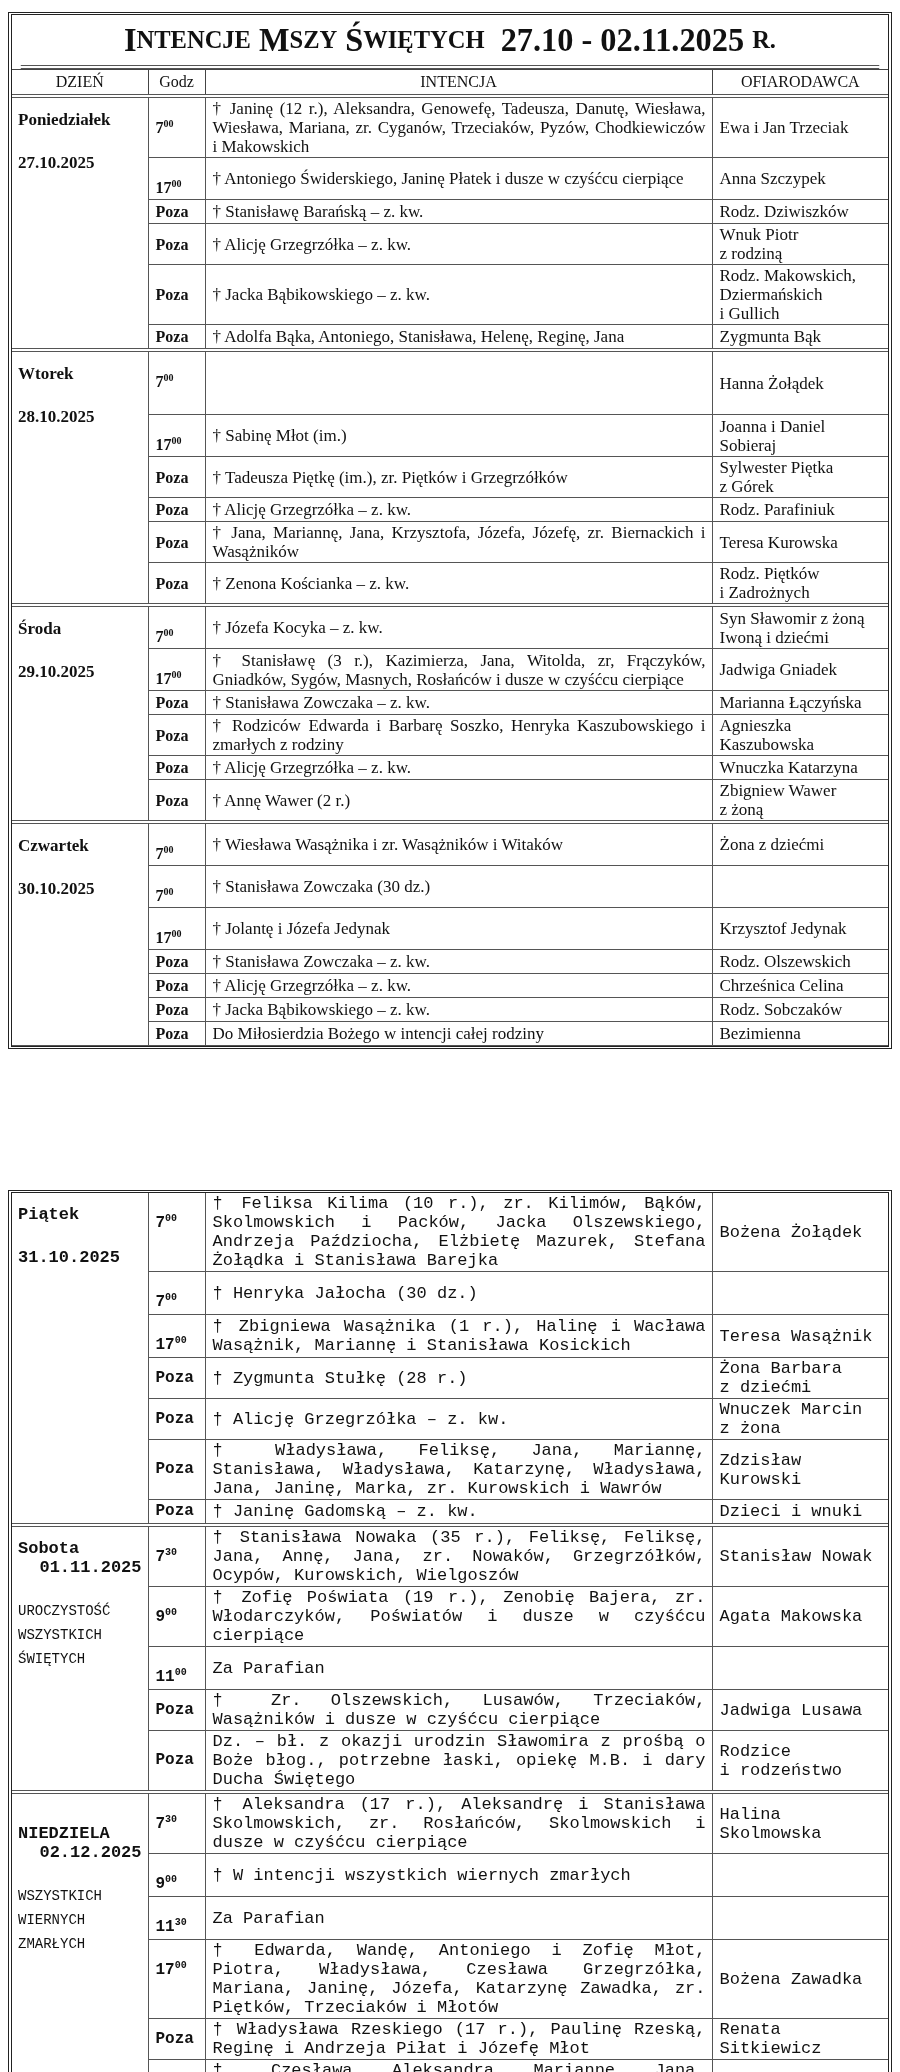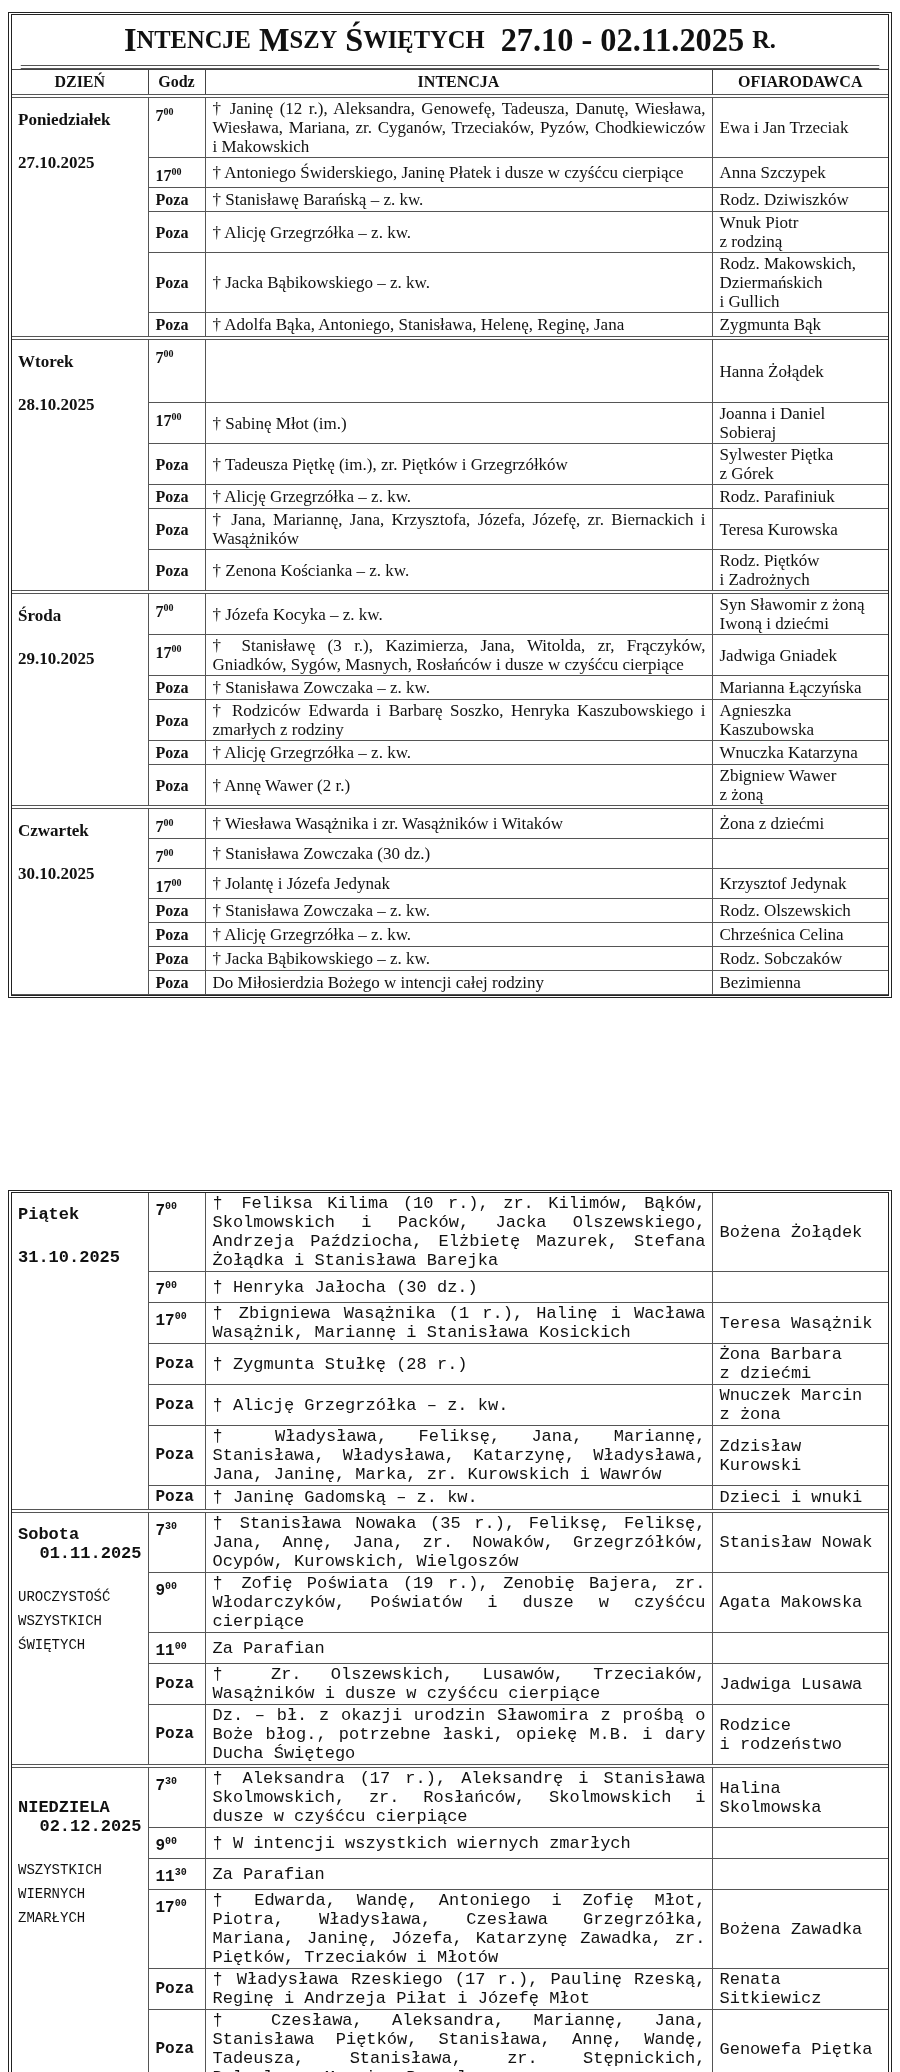--- a/index.html
+++ b/index.html
@@ -4,29 +4,29 @@
 <style>
   html, body { margin: 0; padding: 0; background: #ffffff; }
   body { width: 900px; height: 2072px; position: relative; font-family: "Liberation Serif", "DejaVu Serif", serif; color: #111; overflow: hidden; }
   .sheet { position: absolute; left: 8px; width: 884px; border: 3px double #222; border-left-width: 4px; border-right-width: 4px; box-sizing: border-box; background: #fff; }
   .sheet1 { top: 12px; }
   .sheet2 { top: 1190px; font-family: Liberation Mono, monospace; }
   .title { height: 50px; display: flex; align-items: center; justify-content: center; font-weight: bold; font-size: 33px; letter-spacing: 0px; border-bottom: 4px double #555; transform: scaleX(0.98); }
   .title .sc { font-size: 25px; }
   table { width: 100%; border-collapse: collapse; table-layout: fixed; }
   col.c-day { width: 136px; } col.c-hour { width: 57px; } col.c-int { width: 507px; } col.c-donor { width: auto; }
-  th { font-size: 16px; font-weight: bold; height: 24px; border: 1px solid #444; border-bottom: 4px double #555; text-align: center; padding: 0; }
+  th { font-size: 16px; font-weight: normal; height: 24px; border: 1px solid #444; border-bottom: 4px double #555; text-align: center; padding: 0; }
   td { border: 1px solid #555; font-size: 17px; line-height: 19px; padding: 1px 6px; vertical-align: middle; }
   td.day { vertical-align: top; padding: 12px 6px 4px 6px; font-weight: bold; font-size: 17px; border-left: none; }
   td.day .dname { display: block; }
   td.day .ddate { display: block; margin-top: 24px; }
   td.day .dfeast { display: block; font-weight: normal; font-size: 14px; line-height: 24px; margin-top: 22px; }
   td.day.compact .ddate { margin-top: 0; text-align: right; }
   td.hour { font-weight: bold; font-size: 16px; vertical-align: middle; padding: 2px 4px 2px 7px; }
-  td.hour.top { vertical-align: top; padding-top: 4px; }
+  td.hour.top { vertical-align: top; padding-top: 16px; }
   td.hour sup { font-size: 10px; vertical-align: 6px; }
   td.int { text-align: justify; padding-left: 7px; padding-right: 6px; }
   td.donor { padding-left: 7px; border-right: none; }
   tr.day-start td { border-top: 4px double #555; }
   tr.first td { border-top: none; }
   td.empty-int { height: 60px; }
 </style>
 </head>
 <body>
 

